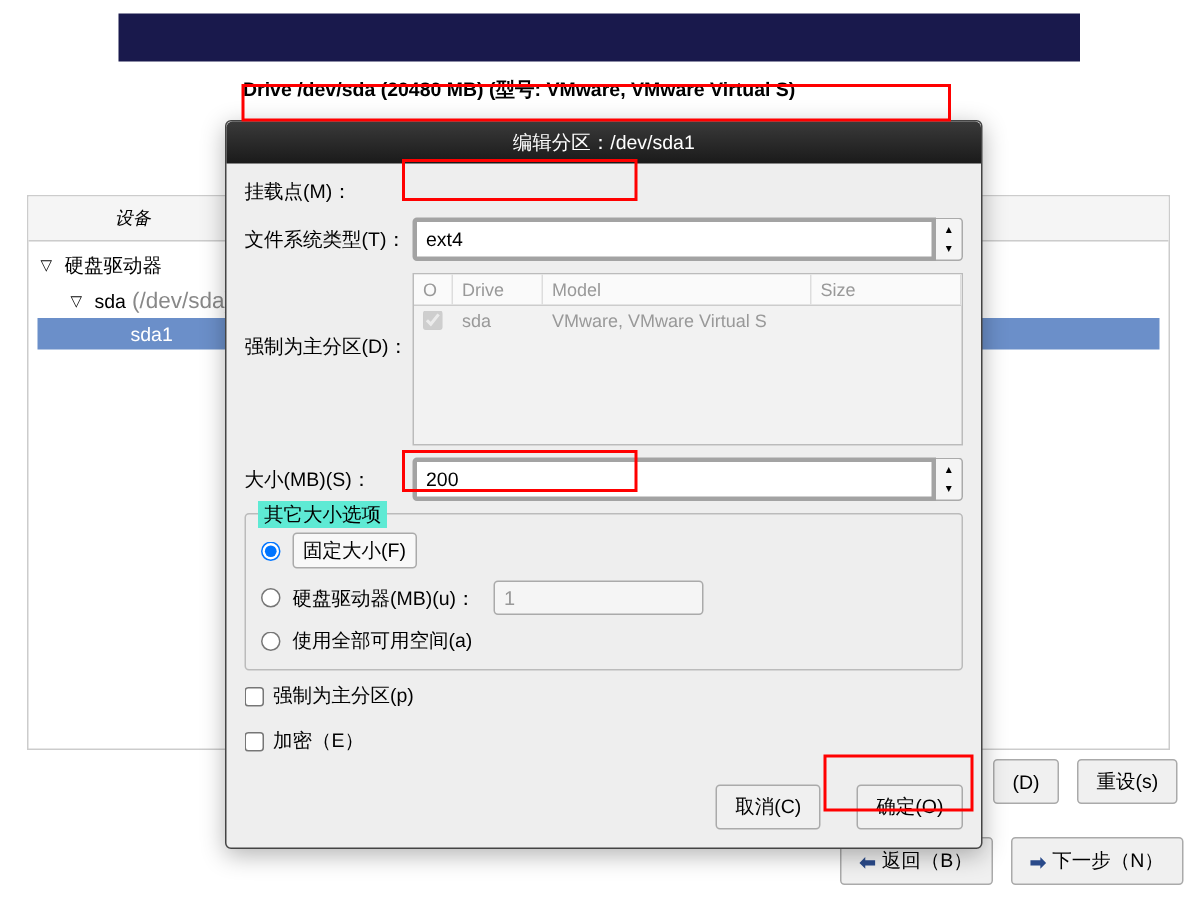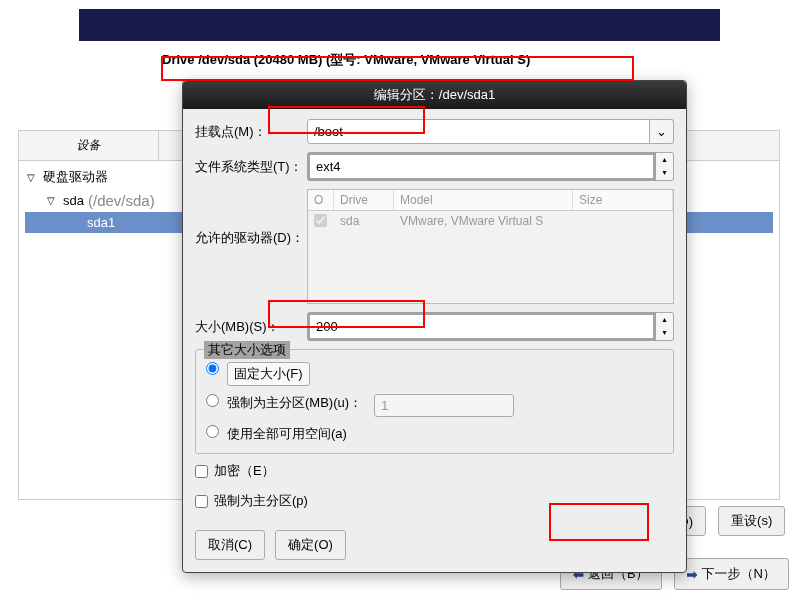--- a/index.html
+++ b/index.html
@@ -113,21 +113,20 @@
     
     .modal {
       position: absolute;
       top: 80px;
       left: 150px;
       width: 505px;
       background: #eee;
       border: 1px solid #444;
       border-radius: 4px;
       box-shadow: 0 4px 16px rgba(0,0,0,0.3);
-      margin-left: 32px;
     }
     .modal-title {
       background: linear-gradient(#3a3a3a, #1a1a1a);
       color: #fff;
       padding: 5px 10px;
       text-align: center;
       font-size: 13px;
       border-radius: 4px 4px 0 0;
     }
     .modal-body {
@@ -218,27 +217,27 @@
       border: 1px solid #bbb;
       border-radius: 3px;
       padding: 8px 10px 6px;
       margin-top: 4px;
       position: relative;
     }
     .fieldset-legend {
       position: absolute;
       top: -9px;
       left: 8px;
-      background: #a3a3a3;
+      background: #5eead4;
       padding: 0 4px;
       font-size: 13px;
     }
     .radio-row {
       display: flex;
-      align-items: flex-start;
+      align-items: center;
       gap: 6px;
       padding: 4px 0;
     }
     .radio-row input[type=radio] { margin-right: 2px; }
     .radio-label-box {
       border: 1px solid #aaa;
       border-radius: 3px;
       padding: 2px 6px;
       background: #f8f8f8;
     }
@@ -253,22 +252,22 @@
     }
     .check-row {
       display: flex;
       align-items: center;
       gap: 6px;
       padding: 4px 0;
       margin-top: 4px;
     }
     .modal-buttons {
       display: flex;
-      justify-content: flex-start;
-      gap: 10px;
+      justify-content: flex-end;
+      gap: 24px;
       padding: 6px 12px 12px;
     }
     .rb-mount { top: 106px; left: 268px; width: 157px; height: 28px; }
     .rb-size { top: 300px; left: 268px; width: 157px; height: 28px; }
     .rb-ok { top: 503px; left: 549px; width: 100px; height: 38px; }
   </style>
 </head>
 <body>
 
 <div class="top-banner"></div>
@@ -313,45 +312,37 @@
     <span class="arrow-icon">➡</span>
     <span>下一步（N）</span>
   </button>
 </div>
 
 <div class="modal">
   <div class="modal-title">编辑分区：/dev/sda1</div>
   <div class="modal-body">
     <div class="form-row">
       <div class="form-label">挂载点(M)：</div>
-      <div class="form-field">
-        <div class="combo">
-          <input type="text" value="/boot" style="">
-          <div class="chev">
-              <span>⌄</span>
-            </div>
-        </div>
-      </div>
     </div>
 
     <div class="form-row">
       <div class="form-label">文件系统类型(T)：</div>
       <div class="form-field">
         <div class="spinner-field">
           <input type="text" value="ext4" style="">
           <div class="spin">
             <span>▴</span>
             <span>▾</span>
           </div>
         </div>
       </div>
     </div>
 
     <div class="form-row" style="align-items:flex-start;">
-      <div class="form-label" style="padding-top:40px;">允许的驱动器(D)：</div>
+      <div class="form-label" style="padding-top:40px;">强制为主分区(D)：</div>
       <div class="form-field">
         <div class="drives-table">
           <div class="drives-header">
             <div class="dc dc-check">O</div>
             <div class="dc dc-drive">Drive</div>
             <div class="dc dc-model">Model</div>
             <div class="dc dc-size">Size</div>
           </div>
           <div class="drives-row">
             <div class="dc dc-check"><input type="checkbox" checked="" disabled="" style=""></div>
@@ -376,36 +367,36 @@
     </div>
 
     <div class="fieldset">
       <div class="fieldset-legend">其它大小选项</div>
       <div class="radio-row">
         <input type="radio" name="szopt" checked="" style="">
         <span class="radio-label-box">固定大小(F)</span>
       </div>
       <div class="radio-row">
         <input type="radio" name="szopt" style="">
-        <span>强制为主分区(MB)(u)：</span>
+        <span>硬盘驱动器(MB)(u)：</span>
         <input type="text" disabled="" value="1" style="">
       </div>
       <div class="radio-row">
         <input type="radio" name="szopt" style="">
         <span>使用全部可用空间(a)</span>
       </div>
     </div>
 
     <div class="check-row">
       <input type="checkbox" style="">
-      <span>加密（E）</span>
+      <span>强制为主分区(p)</span>
     </div>
     <div class="check-row">
       <input type="checkbox" style="">
-      <span>强制为主分区(p)</span>
+      <span>加密（E）</span>
     </div>
   </div>
   <div class="modal-buttons">
     <button class="btn"><span>取消(C)</span></button>
     <button class="btn"><span>确定(O)</span></button>
   </div>
 </div>
 
 <div class="redbox rb-driveinfo"></div>
 <div class="redbox rb-mount"></div>

